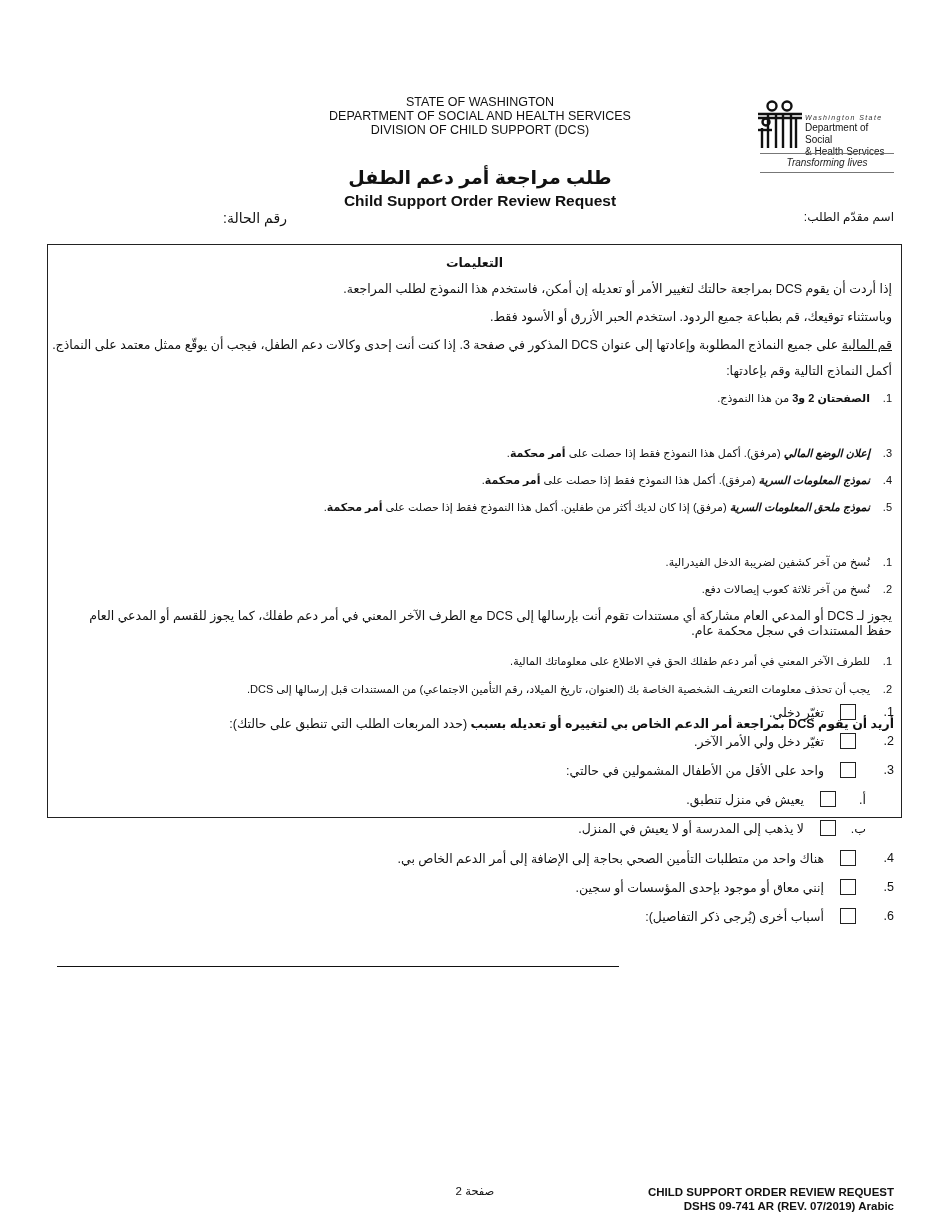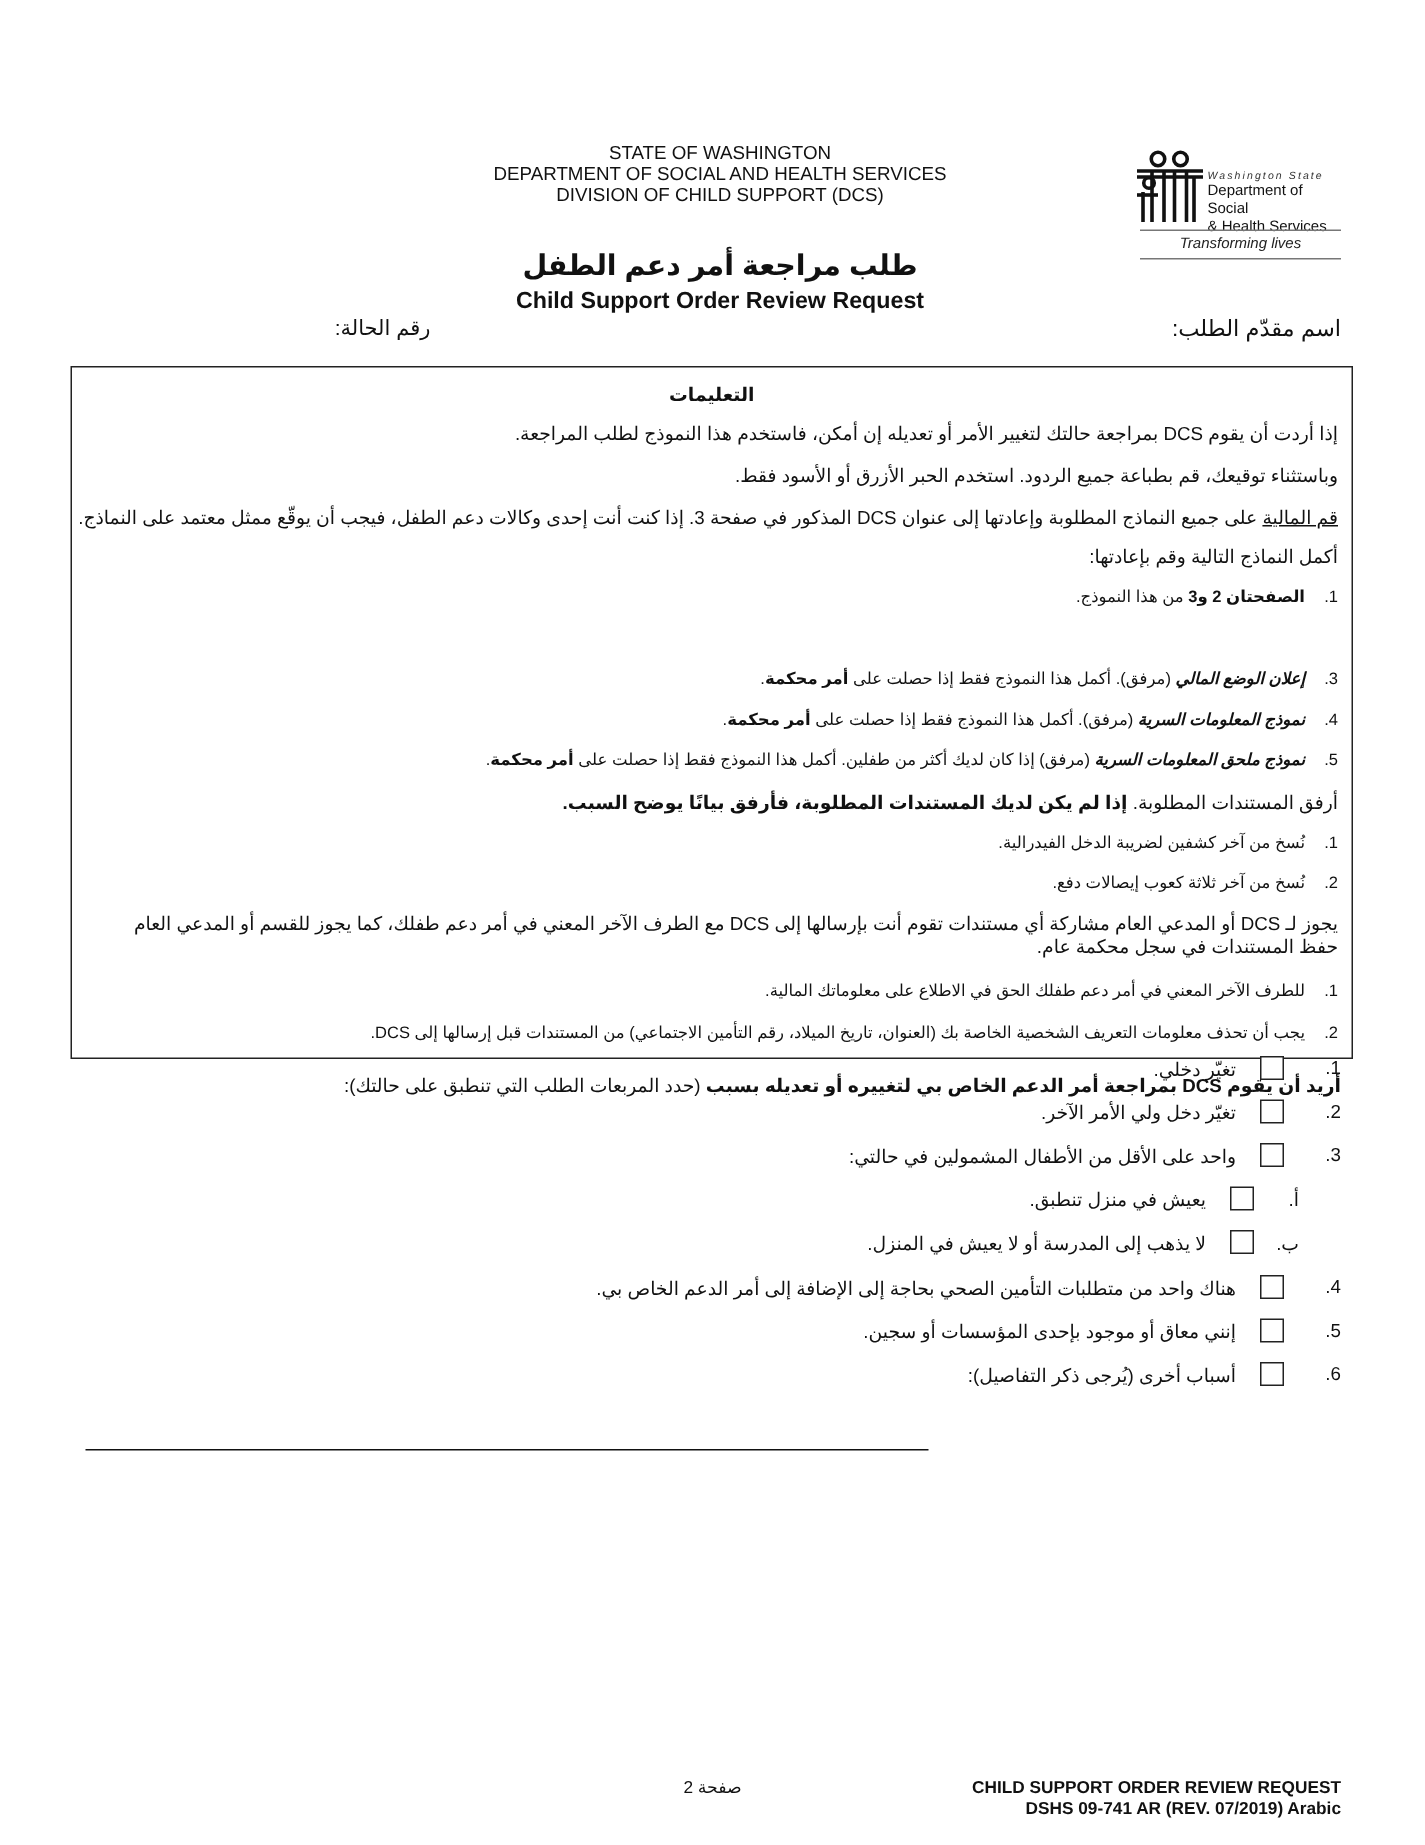--- a/index.html
+++ b/index.html
@@ -15,25 +15,25 @@
     .logo { left: 758px; top: 60px; width: 140px; height: 78px; }
     .logo .fig { position: absolute; left: 0; top: 0; }
     .logo .ws { position: absolute; left: 47px; top: 14px; font-size: 7px; font-style: italic; letter-spacing: 1.4px; color: #333; }
     .logo .dept { position: absolute; left: 47px; top: 22px; font-size: 10px; line-height: 12px; color: #111; font-family: "Liberation Sans Narrow", "Liberation Sans", sans-serif; }
     .logo .rule1 { position: absolute; left: 2px; top: 53px; width: 134px; height: 1px; background: #777; }
     .logo .tag { position: absolute; left: 2px; top: 57px; width: 134px; text-align: center; font-size: 10px; font-style: italic; color: #222; }
     .logo .rule2 { position: absolute; left: 2px; top: 72px; width: 134px; height: 1px; background: #777; }
 
     .title-ar { left: 280px; top: 126px; width: 400px; text-align: center; font-size: 19px; font-weight: bold; direction: rtl; }
     .title-en { left: 280px; top: 152px; width: 400px; text-align: center; font-size: 15.5px; font-weight: bold; }
-    .applicant { right: 56px; top: 170px; font-size: 15px; direction: rtl; }
+    .applicant { right: 56px; top: 170px; font-size: 12px; direction: rtl; }
     .casenum { left: 200px; top: 170px; width: 110px; text-align: center; font-size: 14px; direction: rtl; }
 
     .instr-box {
-      left: 47px; top: 204px; width: 855px; height: 462px;
+      left: 47px; top: 204px; width: 855px; height: 574px;
       border: 1px solid #222; box-sizing: border-box;
     }
     .instr-head { position: absolute; top: 10px; left: 0; width: 100%; text-align: center; font-weight: bold; font-size: 12.5px; direction: rtl; }
     .para { position: absolute; right: 9px; direction: rtl; text-align: right; font-size: 12.5px; line-height: 15px; }
     .li { position: absolute; right: 9px; direction: rtl; text-align: right; font-size: 11px; line-height: 15px; }
     .li .num { display: inline-block; width: 22px; }
     .bi { font-weight: bold; font-style: italic; }
     .b { font-weight: bold; }
     .u { text-decoration: underline; }
 
@@ -94,21 +94,20 @@
   <div class="para" style="top:37px">إذا أردت أن يقوم DCS بمراجعة حالتك لتغيير الأمر أو تعديله إن أمكن، فاستخدم هذا النموذج لطلب المراجعة.</div>
   <div class="para" style="top:65px">وباستثناء توقيعك، قم بطباعة جميع الردود. استخدم الحبر الأزرق أو الأسود فقط.</div>
   <div class="para" style="top:93px"><span class="u">قم المالية</span><span> على جميع النماذج المطلوبة وإعادتها إلى عنوان DCS المذكور في صفحة 3. إذا كنت أنت إحدى وكالات دعم الطفل، فيجب أن يوقّع ممثل معتمد على النماذج.</span></div>
   <div class="para" style="top:119px">أكمل النماذج التالية وقم بإعادتها:</div>
 
   <div class="li" style="top:146px"><span class="num">1.</span><span class="b">الصفحتان 2 و3</span><span> من هذا النموذج.</span></div>
   <div class="li" style="top:201px"><span class="num">3.</span><span class="bi">إعلان الوضع المالي</span><span> (مرفق). أكمل هذا النموذج فقط إذا حصلت على </span><span class="b">أمر محكمة</span><span>.</span></div>
   <div class="li" style="top:228px"><span class="num">4.</span><span class="bi">نموذج المعلومات السرية</span><span> (مرفق). أكمل هذا النموذج فقط إذا حصلت على </span><span class="b">أمر محكمة</span><span>.</span></div>
   <div class="li" style="top:255px"><span class="num">5.</span><span class="bi">نموذج ملحق المعلومات السرية</span><span> (مرفق) إذا كان لديك أكثر من طفلين. أكمل هذا النموذج فقط إذا حصلت على </span><span class="b">أمر محكمة</span><span>.</span></div>
 
-  <div class="para" style="top:283px"><span>أرفق المستندات المطلوبة. </span><span class="b">إذا لم يكن لديك المستندات المطلوبة، فأرفق بيانًا يوضح السبب.</span></div>
 
   <div class="li" style="top:310px"><span class="num">1.</span><span>نُسخ من آخر كشفين لضريبة الدخل الفيدرالية.</span></div>
   <div class="li" style="top:337px"><span class="num">2.</span><span>نُسخ من آخر ثلاثة كعوب إيصالات دفع.</span></div>
 
   <div class="para" style="top:364px; width:830px">يجوز لـ DCS أو المدعي العام مشاركة أي مستندات تقوم أنت بإرسالها إلى DCS مع الطرف الآخر المعني في أمر دعم طفلك، كما يجوز للقسم أو المدعي العام حفظ المستندات في سجل محكمة عام.</div>
 
   <div class="li" style="top:409px"><span class="num">1.</span><span>للطرف الآخر المعني في أمر دعم طفلك الحق في الاطلاع على معلوماتك المالية.</span></div>
   <div class="li" style="top:437px"><span class="num">2.</span><span>يجب أن تحذف معلومات التعريف الشخصية الخاصة بك (العنوان، تاريخ الميلاد، رقم التأمين الاجتماعي) من المستندات قبل إرسالها إلى DCS.</span></div>
 </div>
 

